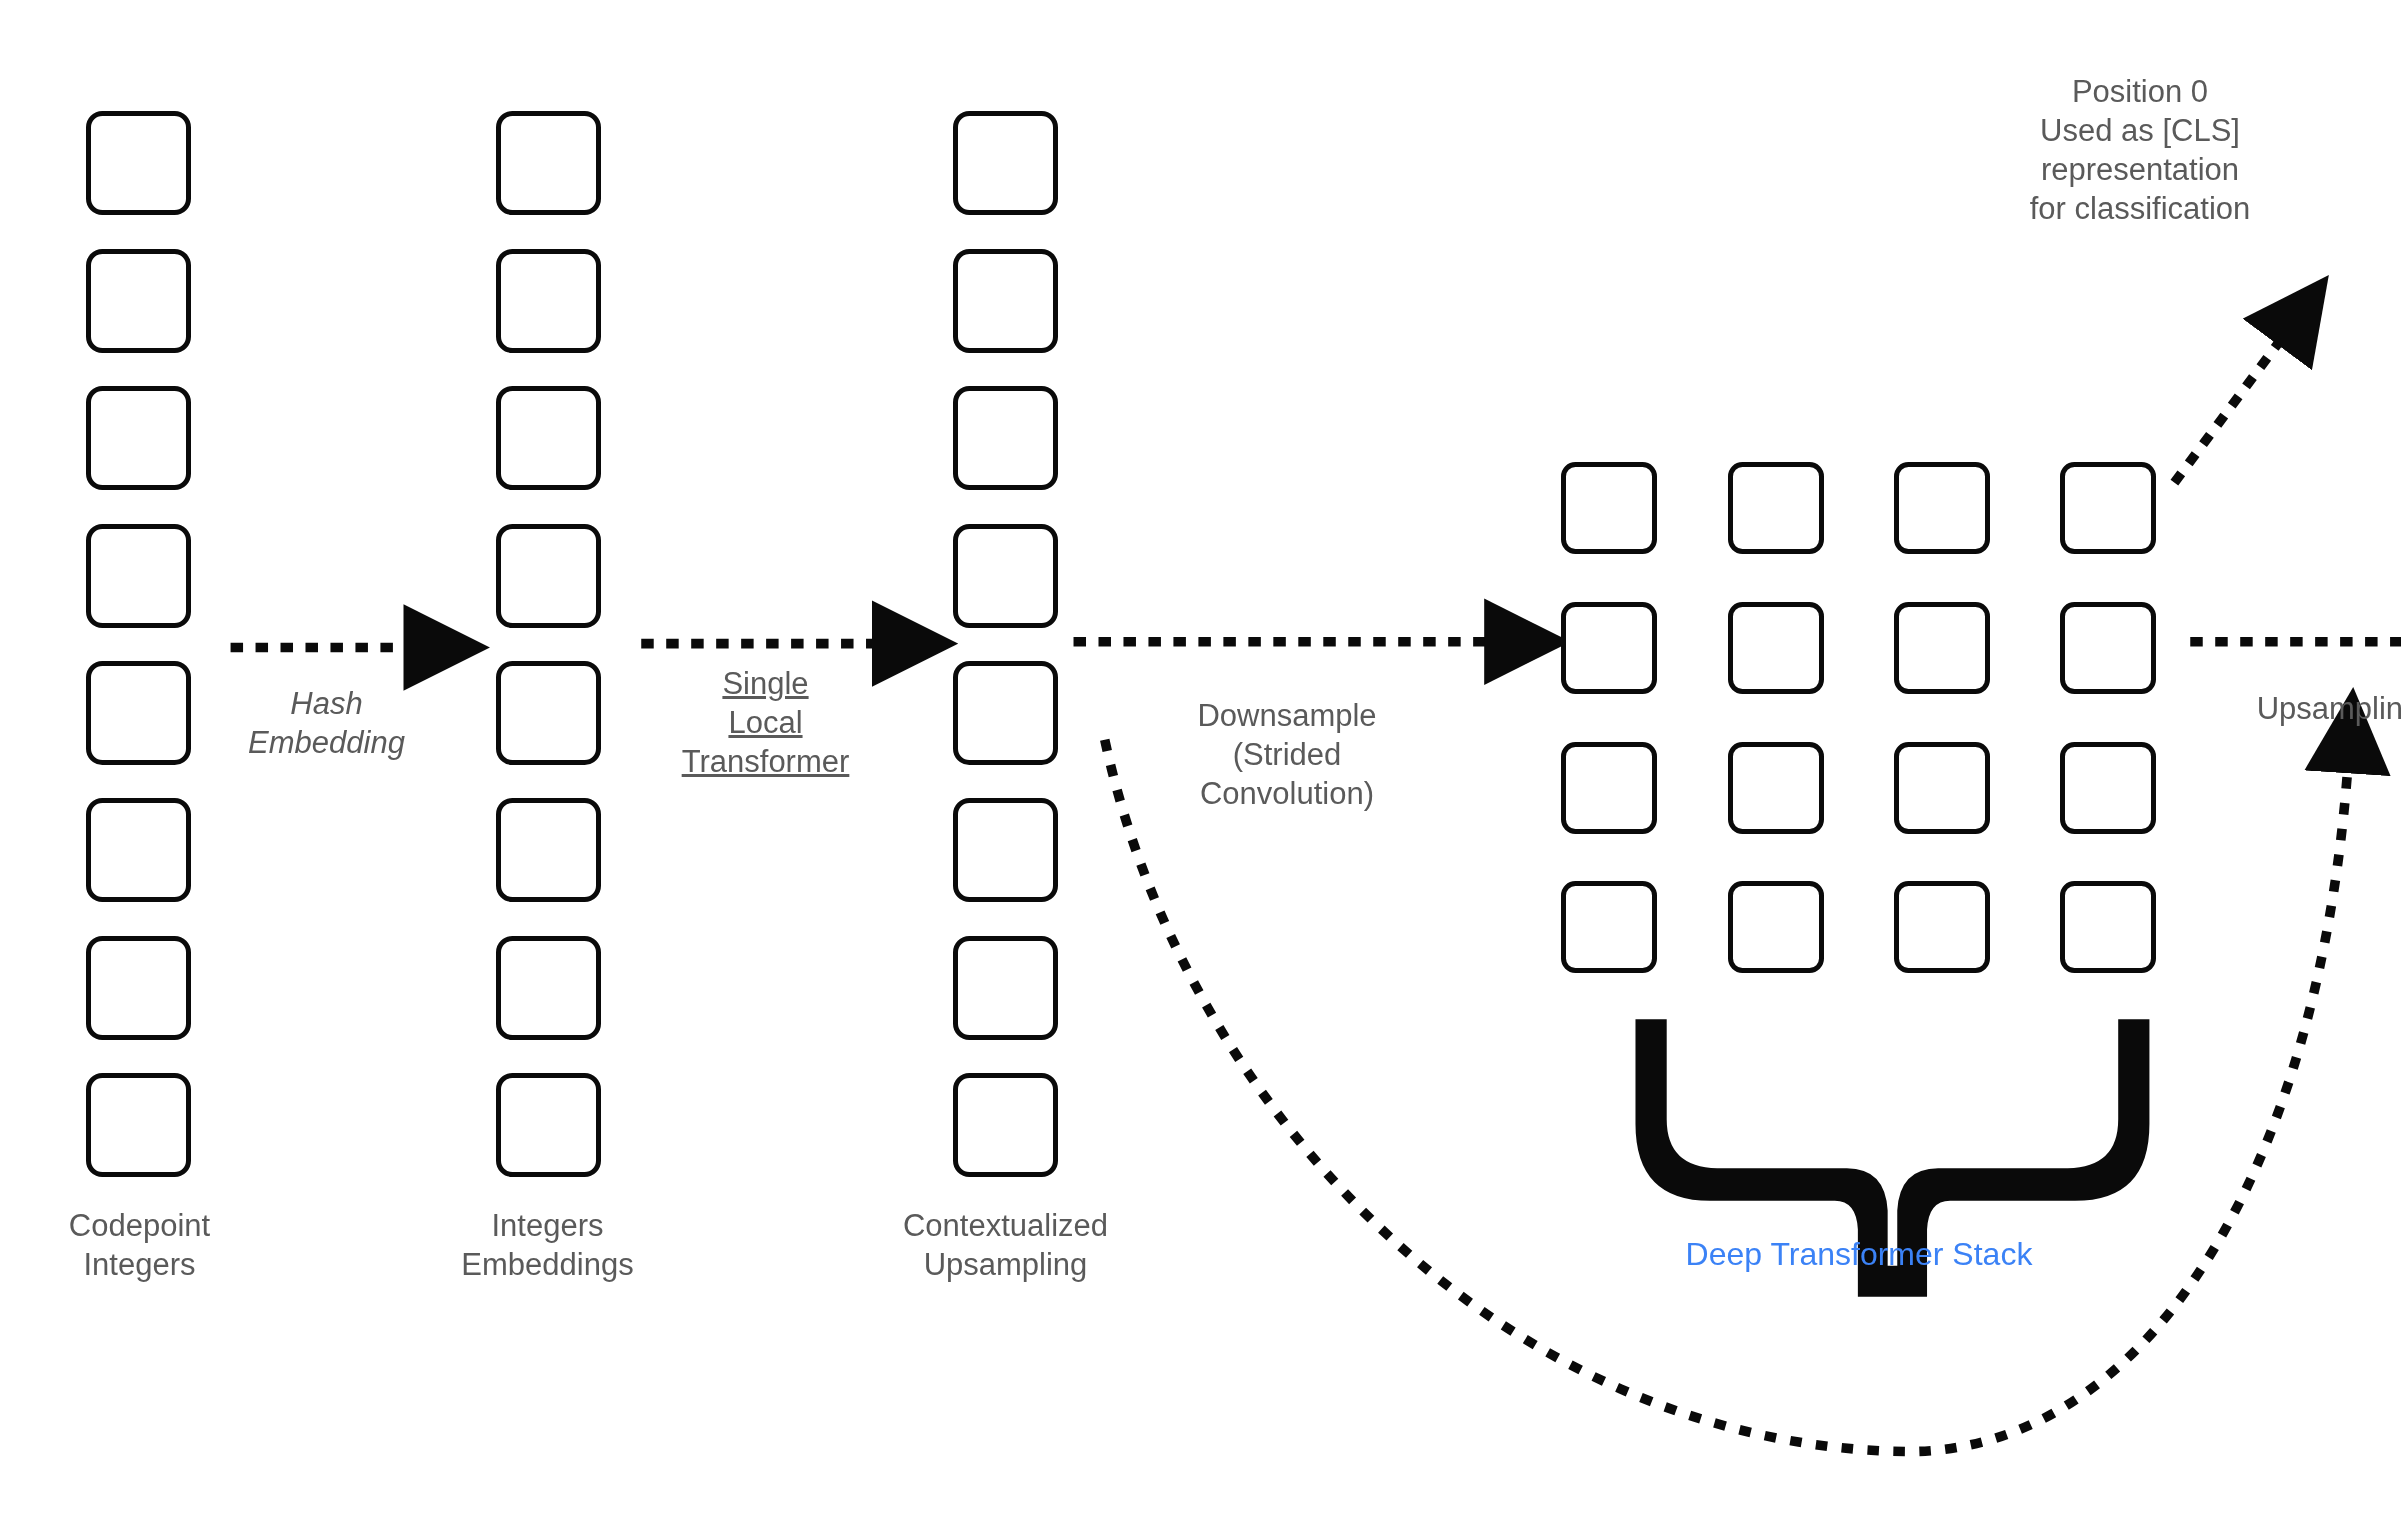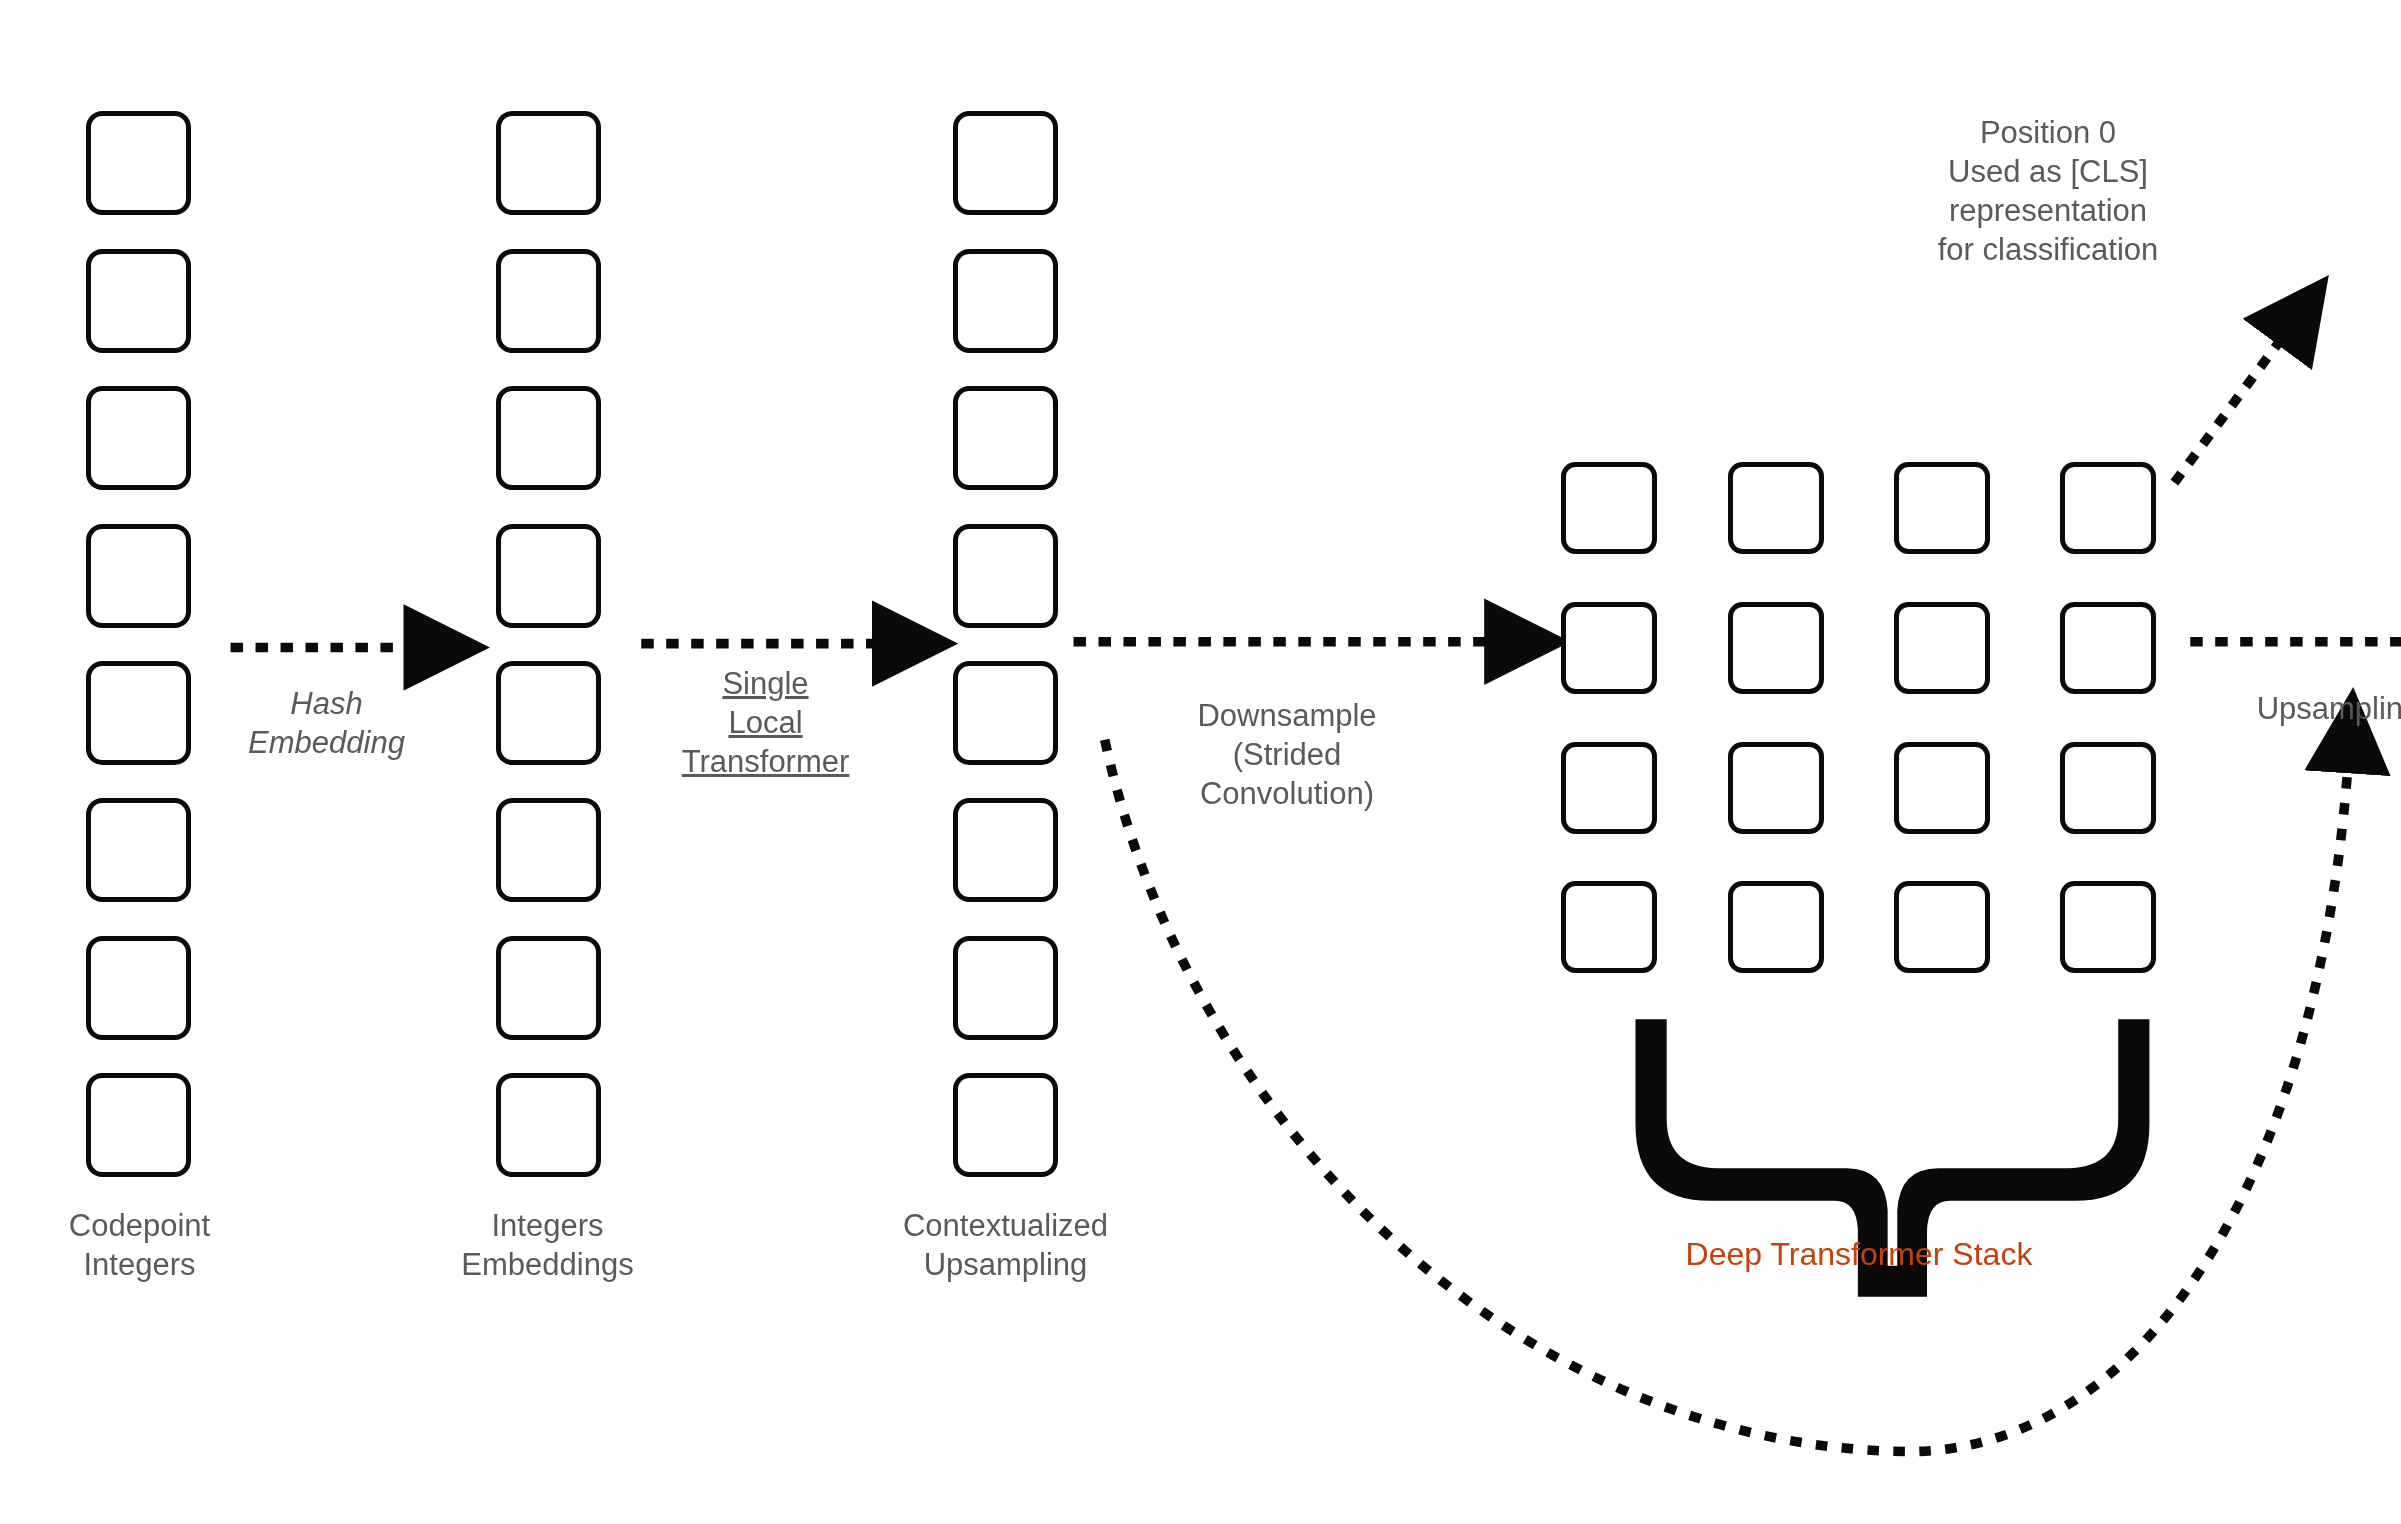--- a/index.html
+++ b/index.html
@@ -37,21 +37,21 @@
     position: absolute;
     color: #5a5a5a;
     font-size: 31px;
     line-height: 1.26;
     text-align: center;
     white-space: pre-line;
     font-family: "Liberation Sans", sans-serif;
   }
   .stack-caption {
     position: absolute;
-    color: #c2410c;
+    color: #3b82f6;
     font-size: 32px;
     line-height: 1.26;
     text-align: center;
     white-space: pre-line;
     font-family: "Liberation Sans", sans-serif;
   }
   .cell {
     position: absolute;
     box-sizing: border-box;
     border: 5.3px solid #0a0a0a;
@@ -195,19 +195,19 @@
   <div class="lbl" style="left:624px; top:664px; width:283px;text-decoration:underline;">Single
 Local
 Transformer</div>
 
   <div class="lbl" style="left:1143px; top:696px; width:288px;">Downsample
 (Strided
 Convolution)</div>
 
   <div class="lbl" style="left:2180px; top:689px; width:317px;">Upsampling</div>
 
-  <div class="lbl" style="left:1856px; top:72px; width:384px;margin-top:41px;">Position 0
+  <div class="lbl" style="left:1948px; top:72px; width:384px;">Position 0
 Used as [CLS]
 representation
 for classification</div>
 
 </div>
 
 
 </body></html>

